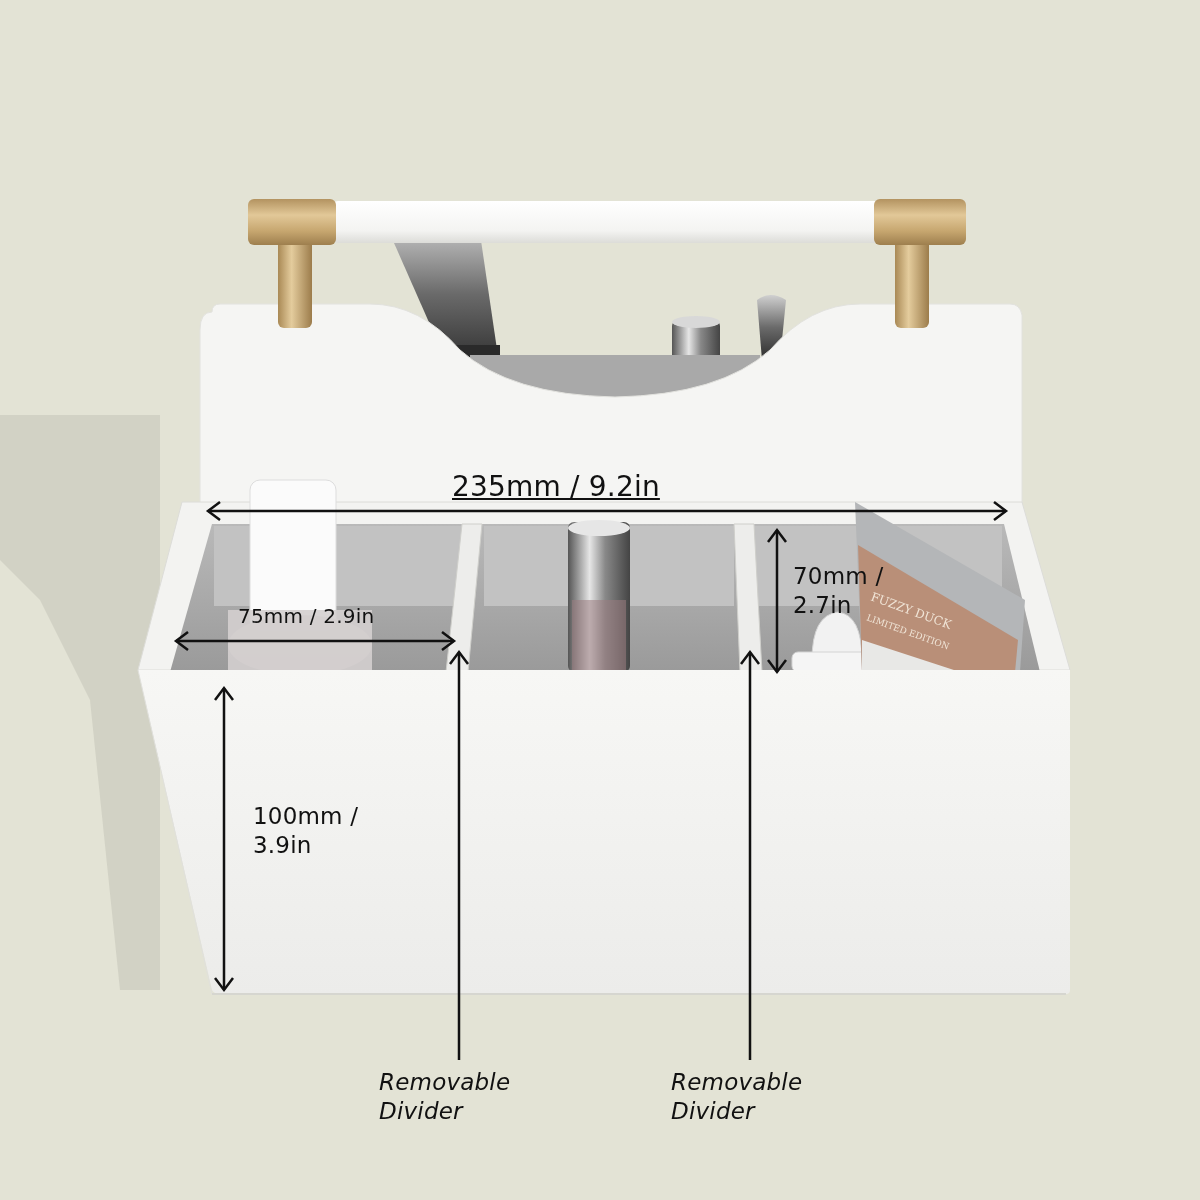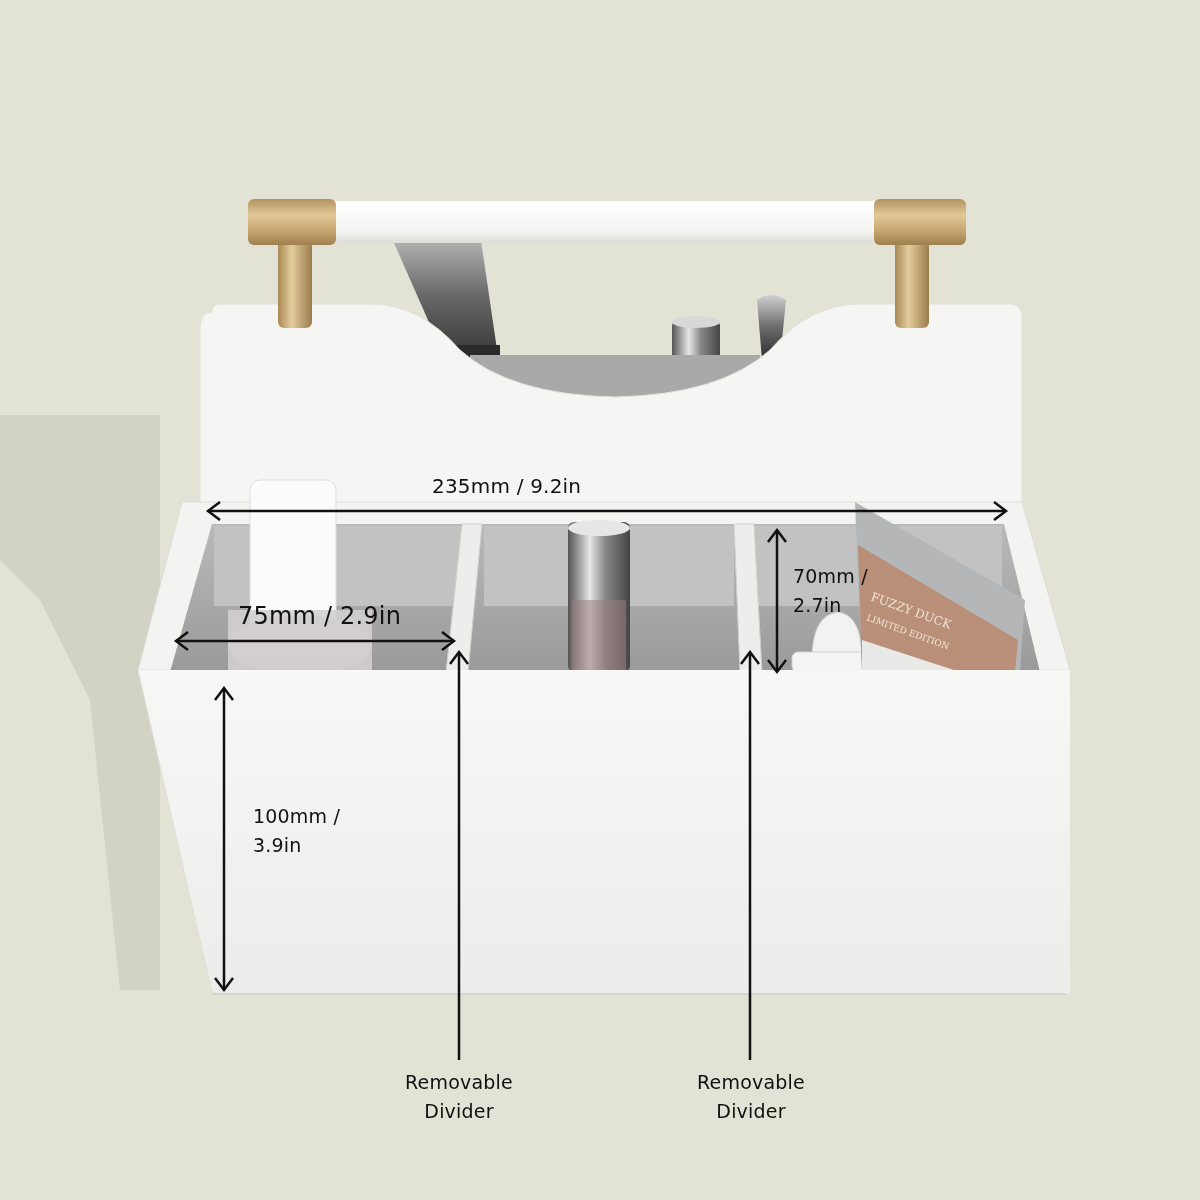--- a/index.html
+++ b/index.html
@@ -4,24 +4,24 @@
 <style>
   html, body { margin: 0; padding: 0; }
   body {
     width: 1200px; height: 1200px; overflow: hidden;
     background: #e3e3d5;
     font-family: "DejaVu Sans", "Liberation Sans", sans-serif;
     position: relative;
   }
   .stage { position: absolute; left: 0; top: 0; width: 1200px; height: 1200px; }
   .label {
-    position: absolute; color: #111; font-size: 19px; line-height: 29px;
+    position: absolute; color: #111; font-size: 23px; line-height: 29px;
     letter-spacing: 0.2px; white-space: nowrap;
   }
-  .label.center { text-align: center; }
+  .label.center { text-align: left; font-style: italic; }
 </style>
 </head>
 <body>
 
 <div class="stage">
   <svg width="1200" height="1200" viewBox="0 0 1200 1200" xmlns="http://www.w3.org/2000/svg">
     <defs>
       <linearGradient id="brassG" x1="0" y1="0" x2="0" y2="1">
         <stop offset="0" stop-color="#b39360"></stop>
         <stop offset="0.35" stop-color="#e2c898"></stop>
@@ -153,22 +153,22 @@
       <line x1="459" y1="652" x2="459" y2="1060"></line>
       <polyline points="450,664 459,652 468,664"></polyline>
     </g>
     <g stroke="#111" stroke-width="2.5" fill="none">
       <line x1="750" y1="652" x2="750" y2="1060"></line>
       <polyline points="741,664 750,652 759,664"></polyline>
     </g>
   </svg>
 
   
-  <div class="label" style="left:432px; top:472px; font-size:20px;">235mm / 9.2in</div>
-  <div class="label" style="left:238px; top:602px; font-size:24px;">75mm / 2.9in</div>
+  <div class="label" style="left:452px; top:472px; font-size:28px;text-decoration:underline;">235mm / 9.2in</div>
+  <div class="label" style="left:238px; top:602px; font-size:20px;">75mm / 2.9in</div>
   <div class="label" style="left:793px; top:562px;">
     <div>70mm /</div>
     <div>2.7in</div>
   </div>
   <div class="label" style="left:253px; top:802px;">
     <div>100mm /</div>
     <div>3.9in</div>
   </div>
   <div class="label center" style="left:379px; top:1068px; width:160px;">
     <div>Removable</div>

